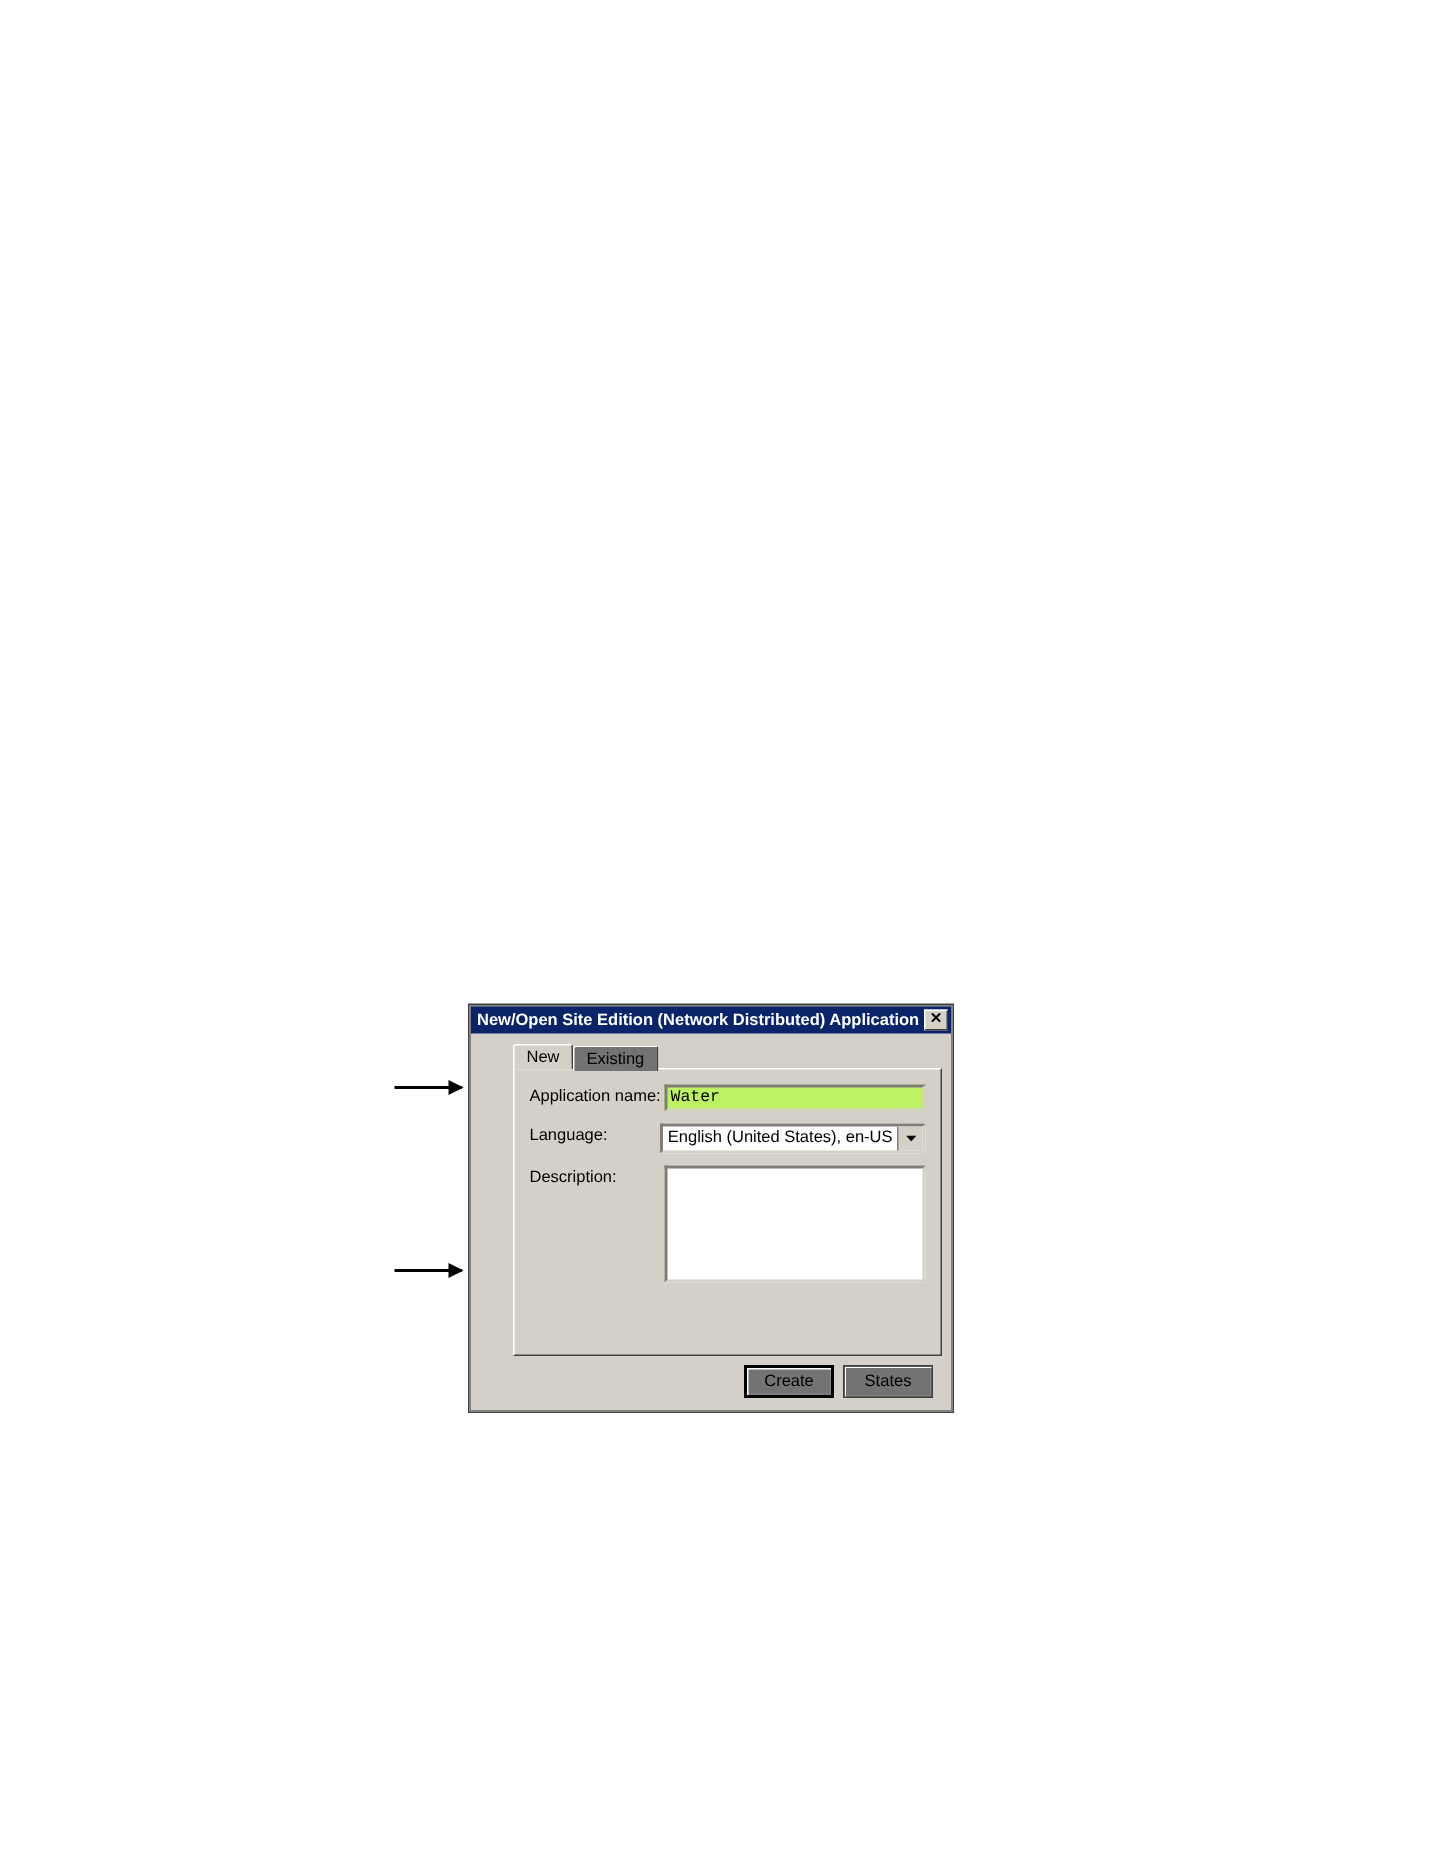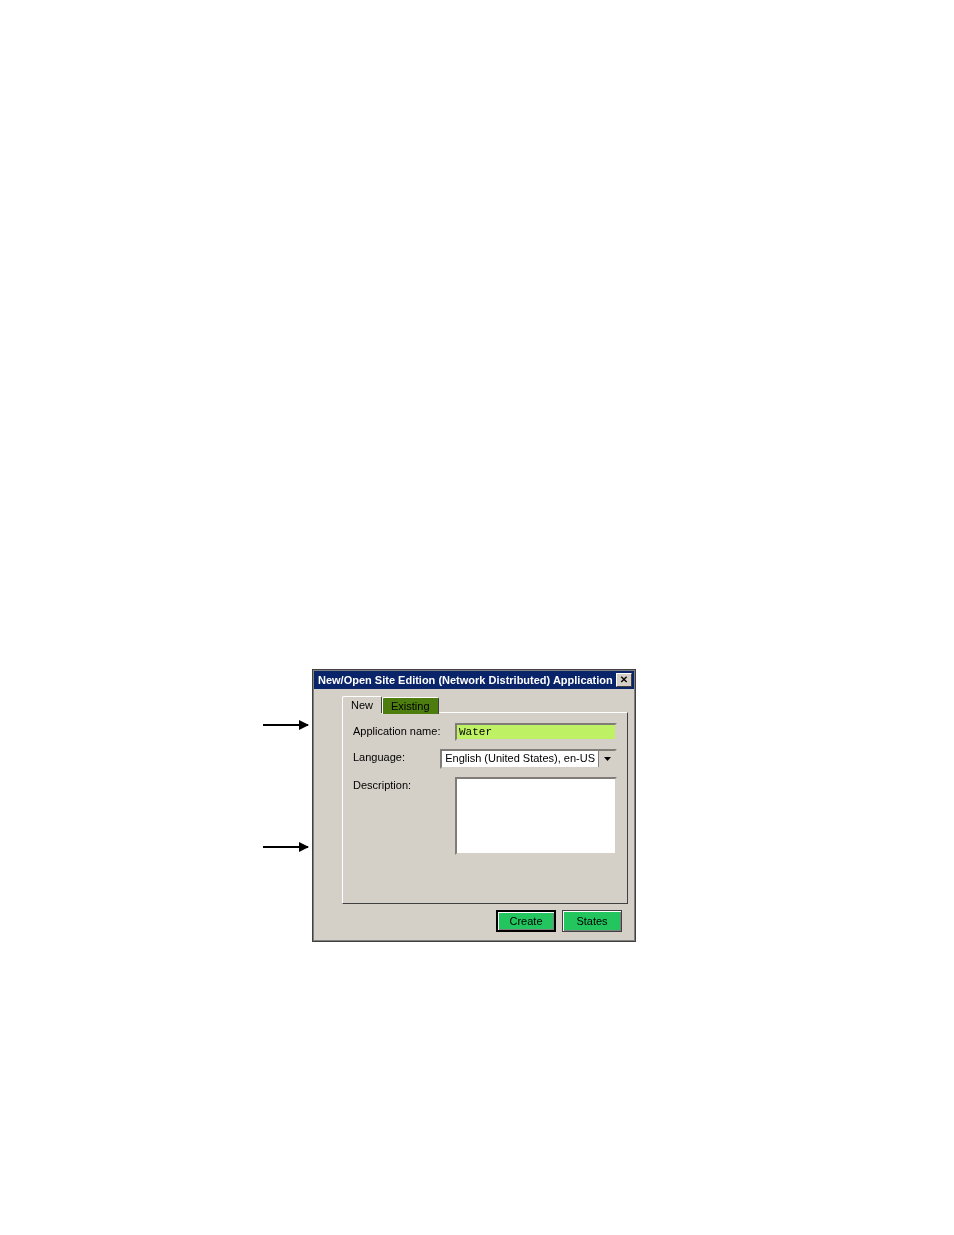--- a/index.html
+++ b/index.html
@@ -63,21 +63,21 @@
   }
   .tab-strip {
     display: flex;
     position: relative;
     z-index: 2;
   }
   .tab {
     padding: 2px 8px;
     border: 1px solid #808080;
     border-bottom: none;
-    background: #4d7c0f;
+    background: #737373;
     border-top-left-radius: 2px;
     border-top-right-radius: 2px;
     margin-right: 0px;
     cursor: pointer;
     position: relative;
   }
   .tab.active {
     background: #d4d0c8;
     border-top: 1px solid #fff;
     border-left: 1px solid #fff;
@@ -97,21 +97,20 @@
     border-right: 1px solid #404040;
     border-bottom: 1px solid #404040;
     background: #d4d0c8;
     padding: 10px 10px 40px 10px;
     position: relative;
     top: 0;
   }
   .form-row {
     display: flex;
     margin-bottom: 8px;
-    gap: 12px;
   }
   .form-label {
     width: 90px;
     padding-top: 2px;
   }
   .text-input {
     flex: 1;
     height: 18px;
     border: 2px inset #d4d0c8;
     background: #bef264;
@@ -160,21 +159,21 @@
   }
   .button-row {
     display: flex;
     justify-content: flex-end;
     gap: 6px;
     padding: 6px 6px 0 6px;
   }
   .btn {
     min-width: 60px;
     height: 22px;
-    background: #22c55e;
+    background: #737373;
     border: 1px solid #404040;
     box-shadow: inset 1px 1px 0 #fff, inset -1px -1px 0 #808080;
     font-family: Tahoma, Arial, sans-serif;
     font-size: 11px;
     cursor: pointer;
     padding: 0 8px;
   }
   .btn.default {
     border: 2px solid #000;
     box-shadow: inset 1px 1px 0 #fff, inset -1px -1px 0 #808080;

